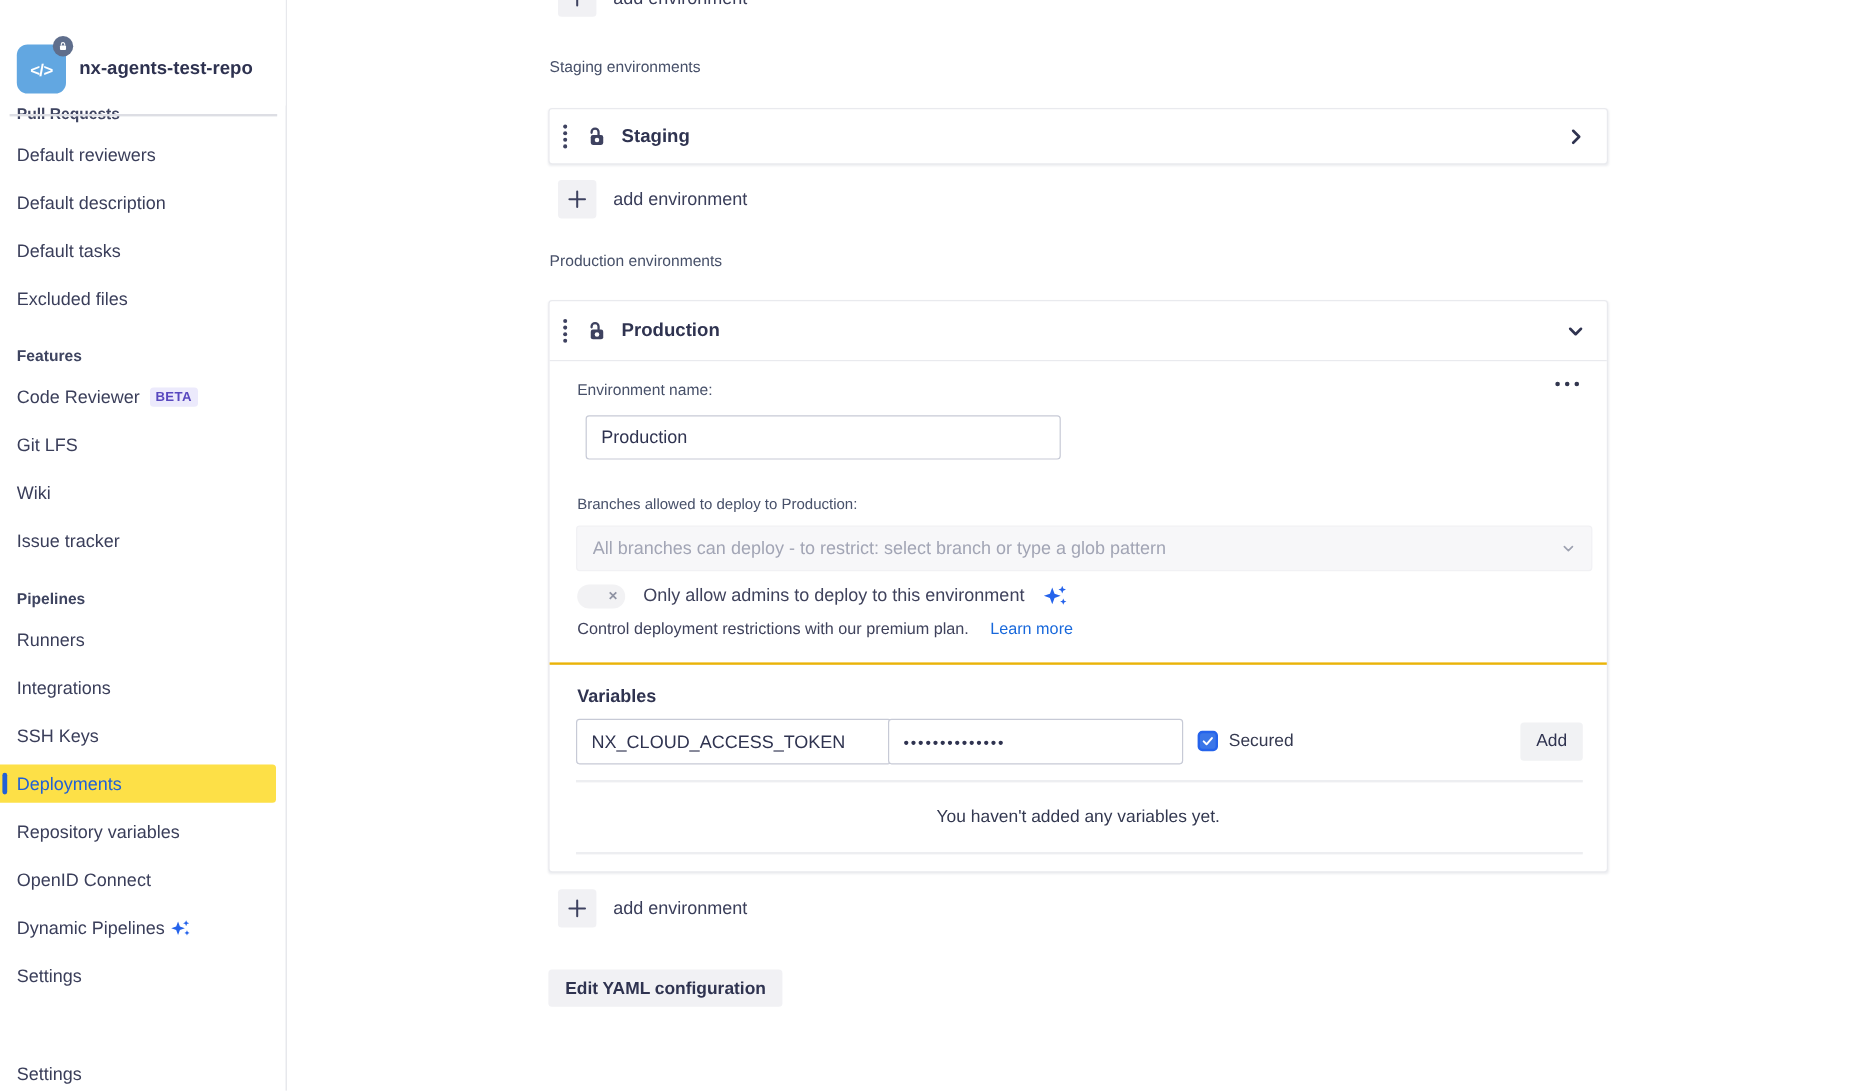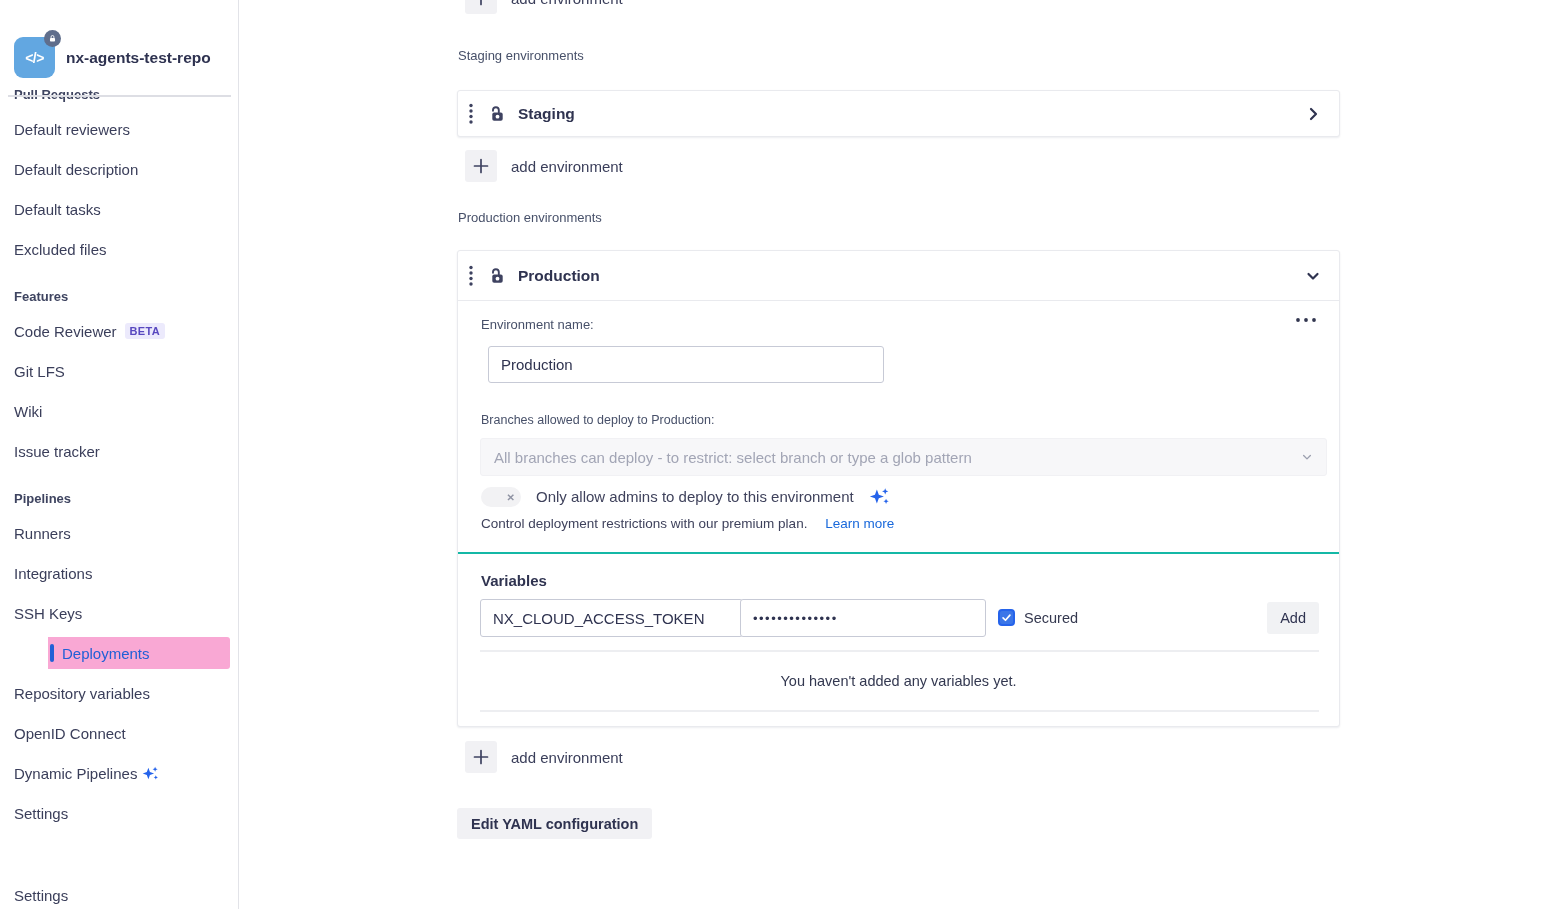--- a/index.html
+++ b/index.html
@@ -23,21 +23,21 @@
     display:flex; align-items:center; justify-content:center;
     color:#fff; font-weight:700; font-size:14px; letter-spacing:-0.5px;
   }
   .repo-lock-badge {
     position:absolute; top:-7px; right:-6px; width:17px; height:17px; border-radius:50%;
     background:#5f6e8c; display:flex; align-items:center; justify-content:center;
   }
   .repo-name { font-size:15.5px; font-weight:700; color:#2e3250; }
   .nav-row { position:absolute; left:0; right:8px; height:32px; display:flex; align-items:center; padding-left:14px; font-size:15px; color:#3a3e5a; }
   .nav-heading { font-size:13px; font-weight:700; color:#3e4460; }
-  .nav-row.active { background:#f9a8d4; border-radius:0 3px 3px 0; color:#2160d6;margin-left:48px; }
+  .nav-row.active { background:#fde047; border-radius:0 3px 3px 0; color:#2160d6; }
   .active-bar { position:absolute; left:2px; top:7px; width:4px; height:18px; border-radius:2px; background:#2160d6; }
   .pr-divider { position:absolute; left:8px; right:7px; top:95px; border-top:2px solid #dddee4; z-index:2; }
   .nav-row.clipped { z-index:0; }
   .beta-badge {
     margin-left:8px; background:#eceafc; color:#5848bf; font-size:11px; font-weight:700;
     padding:2px 5px; border-radius:3px; letter-spacing:0.3px;
   }
   .nav-sparkle { margin-left:5px; display:flex; }
   
   .content { position:absolute; left:457px; top:0; width:883px; height:100%; }
@@ -50,21 +50,21 @@
     border:1px solid #e9eaee; border-radius:3px;
     box-shadow:0 1px 2px rgba(9,30,66,.08);
   }
   .card-row { display:flex; align-items:center; height:100%; padding:0 18px 0 11px; }
   .grip { display:flex; margin-right:13px; cursor:grab; }
   .lock-icon { display:flex; margin-right:12px; }
   .env-title { font-size:15.5px; font-weight:700; color:#2f3350; }
   .row-chevron { margin-left:auto; display:flex; cursor:pointer; }
   .panel-header { height:50px; border-bottom:1px solid #e9eaee; }
   .panel-header .card-row { height:50px; }
-  .panel-body { position:relative; height:253px; border-bottom:2px solid #14b8a6; }
+  .panel-body { position:relative; height:253px; border-bottom:2px solid #eab308; }
   .field-label { position:absolute; font-size:13px; color:#475069; }
   .meatballs { position:absolute; right:22px; top:16px; cursor:pointer; display:flex; }
   .text-input {
     position:absolute; background:#fff; border:1px solid #c7cad6; border-radius:3px;
     font-size:15px; color:#2f3350; display:flex; align-items:center; padding:0 12px;
   }
   .select-box {
     position:absolute; left:22px; right:12px; top:137px; height:38px;
     background:#f7f7f9; border:1px solid #f1f1f4; border-radius:3px;
     display:flex; align-items:center; padding:0 13px; cursor:pointer;

